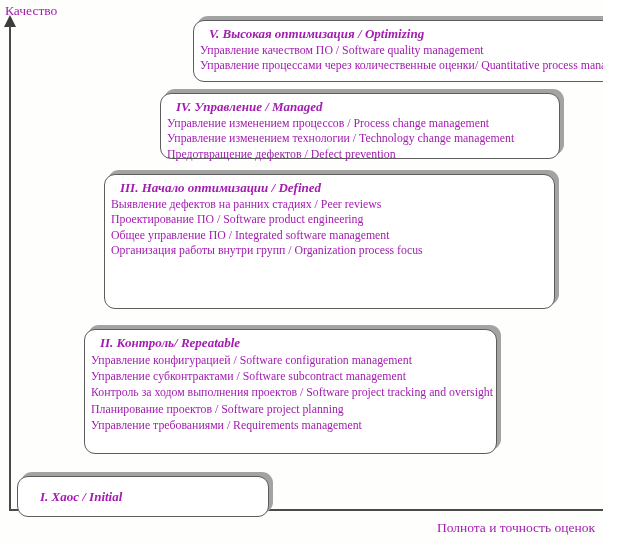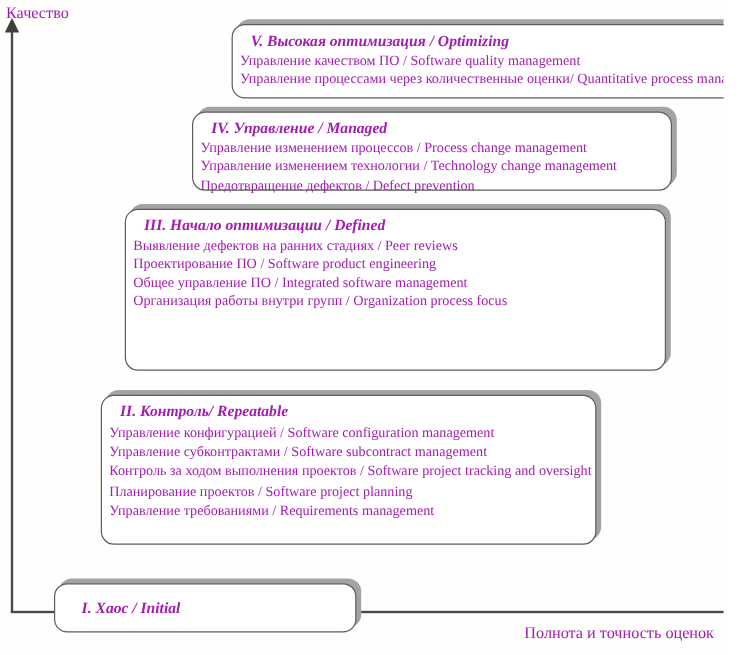--- a/index.html
+++ b/index.html
@@ -24,21 +24,21 @@
     box-shadow:4px -4px 0 #a3a3a3;
     padding:3px 4px 2px 6px;
   }
   .level-title { font-weight:bold; font-size:13px; line-height:17px; padding:1px 0 1px 9px; white-space:nowrap;font-style:italic; }
   .level-items .kpa-line { font-size:11.8px; line-height:15.4px; white-space:nowrap; }
   .box-v   { left:193px; top:20px;  width:425px; height:62px; }
   .box-iv  { left:160px; top:93px;  width:400px; height:66px; }
   .box-iii { left:104px; top:174px; width:451px; height:135px; }
   .box-ii  { left:84px;  top:329px; width:413px; height:125px; }
   .box-ii .level-items .kpa-line { line-height:16.2px; }
-  .box-i   { left:17px;  top:486px; width:252px; height:41px;margin-left:28px; }
+  .box-i   { left:17px;  top:476px; width:252px; height:41px; }
   .box-i .level-title { padding:8px 0 0 16px; }
 </style>
 </head>
 <body>
 
 <div class="canvas">
 
   <div class="y-label">Качество</div>
   <div class="arrow y-arrow"></div>
   <div class="axis-line y-line"></div>

